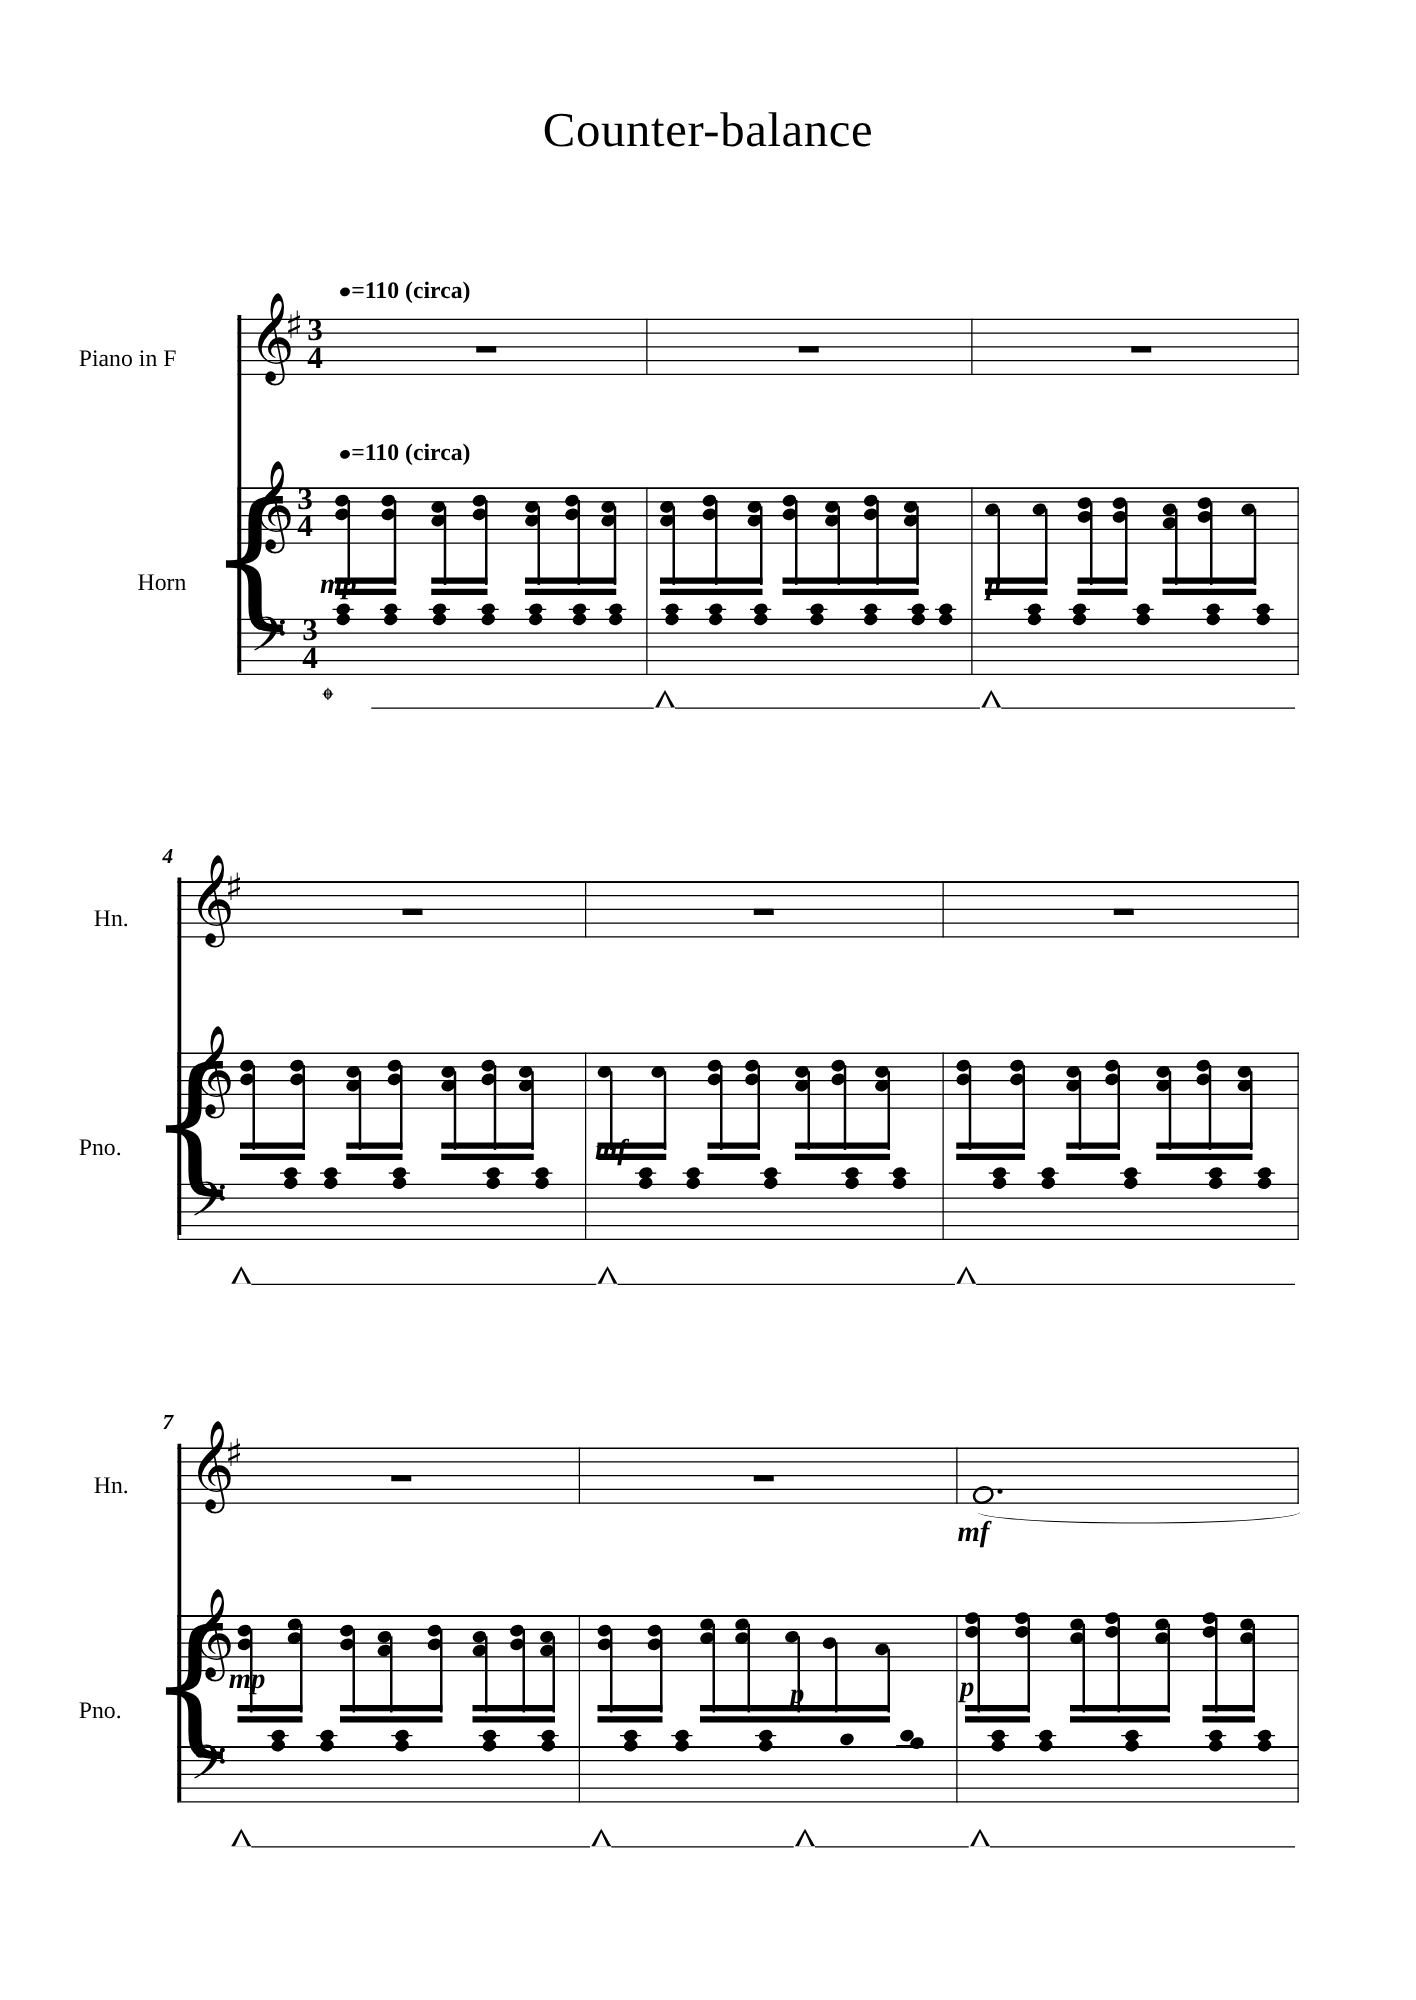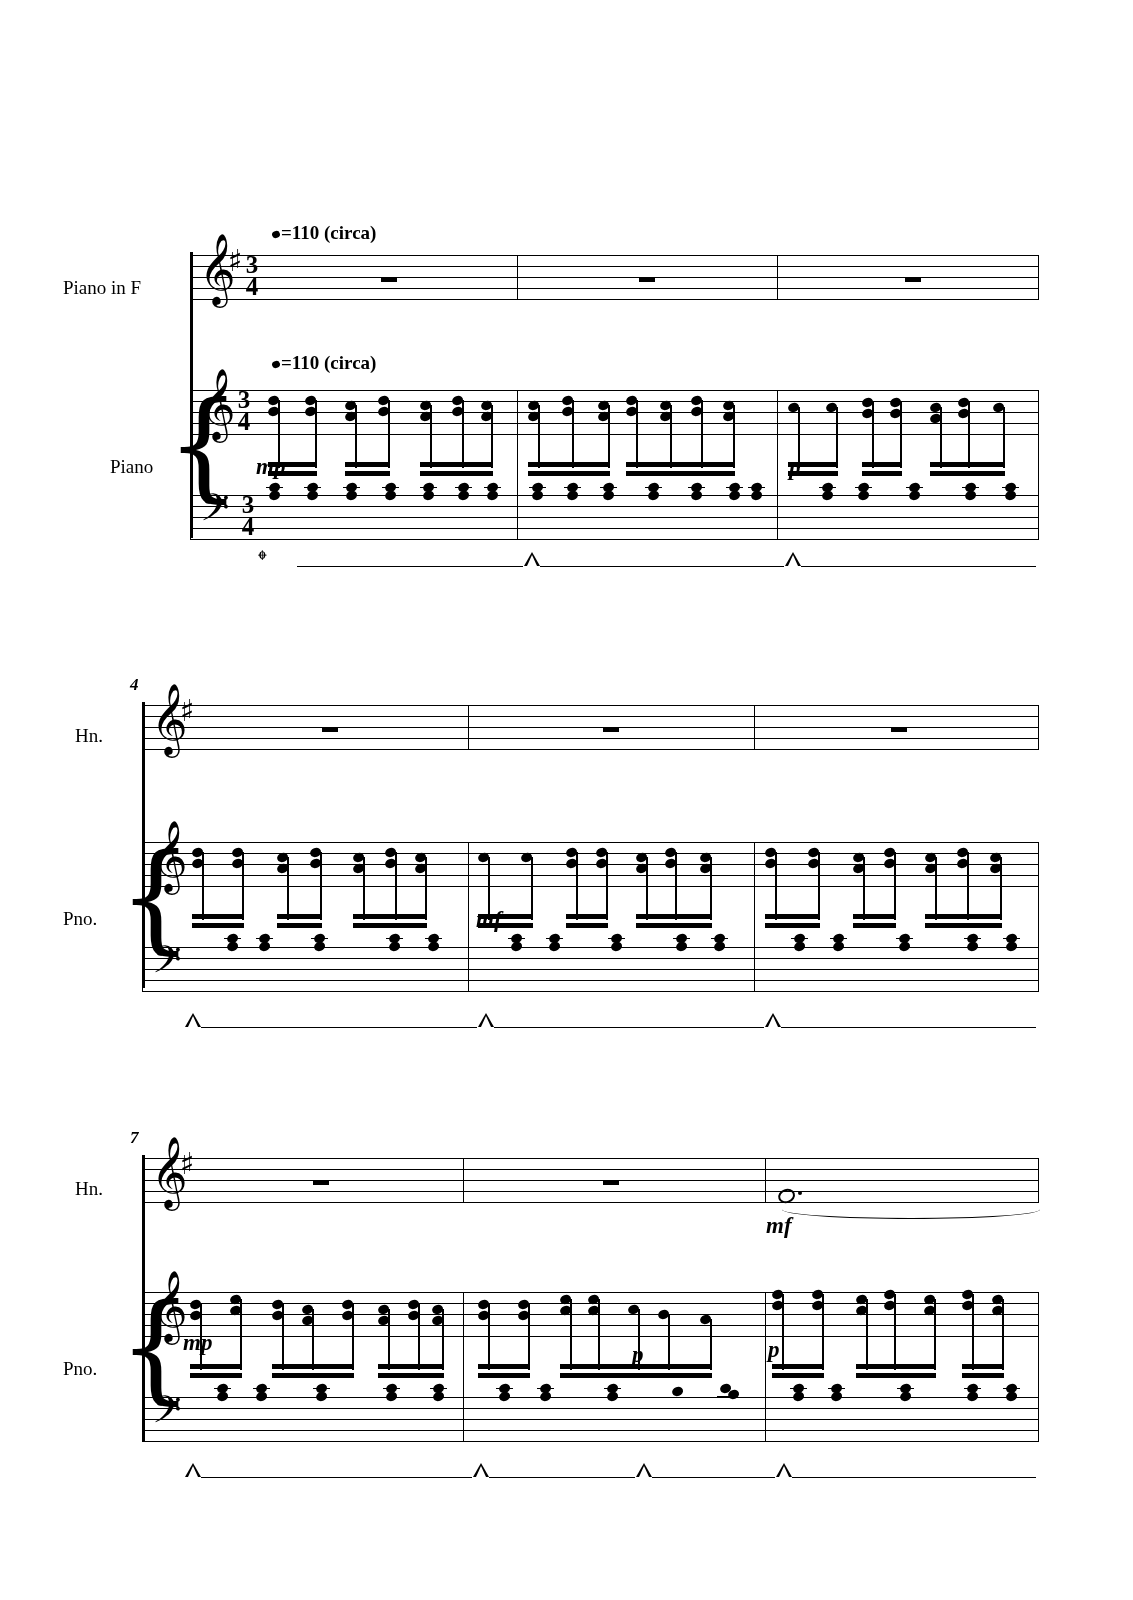--- a/index.html
+++ b/index.html
@@ -182,32 +182,33 @@
     border-radius: 50% / 50%;
     transform: rotate(-20deg);
     background: transparent;
   }
 </style>
 </head>
 <body>
 
 <div class="page">
 
+  <div class="title">Counter-balance</div>
 
   <div class="system" style="left:0; top:0; width:1133px; height:620px;">
 
     <div class="tempo" style="left:272px; top:222px;">
       <span class="notehead"></span><span>=110 (circa)</span>
     </div>
     <div class="tempo" style="left:272px; top:352px;">
       <span class="notehead"></span><span>=110 (circa)</span>
     </div>
 
     <div class="instr-label" style="left:63px; top:277px;">Piano in F</div>
-    <div class="instr-label" style="left:110px; top:456px;">Piano</div>
+    <div class="instr-label" style="left:110px; top:456px;">Horn</div>
     <div class="glyph" style="left:166px; top:386px; font-size:118px; font-family:'DejaVu Serif',serif;">{</div>
 
     <div class="barline thick" style="left:190px; top:252px; height:286px;"></div>
 
     <div class="staff" style="left:190px; top:255px; width:849px; height:45px;">
       <div class="ln"></div>
         <div class="ln"></div>
         <div class="ln"></div>
         <div class="ln"></div>
         <div class="ln"></div>

